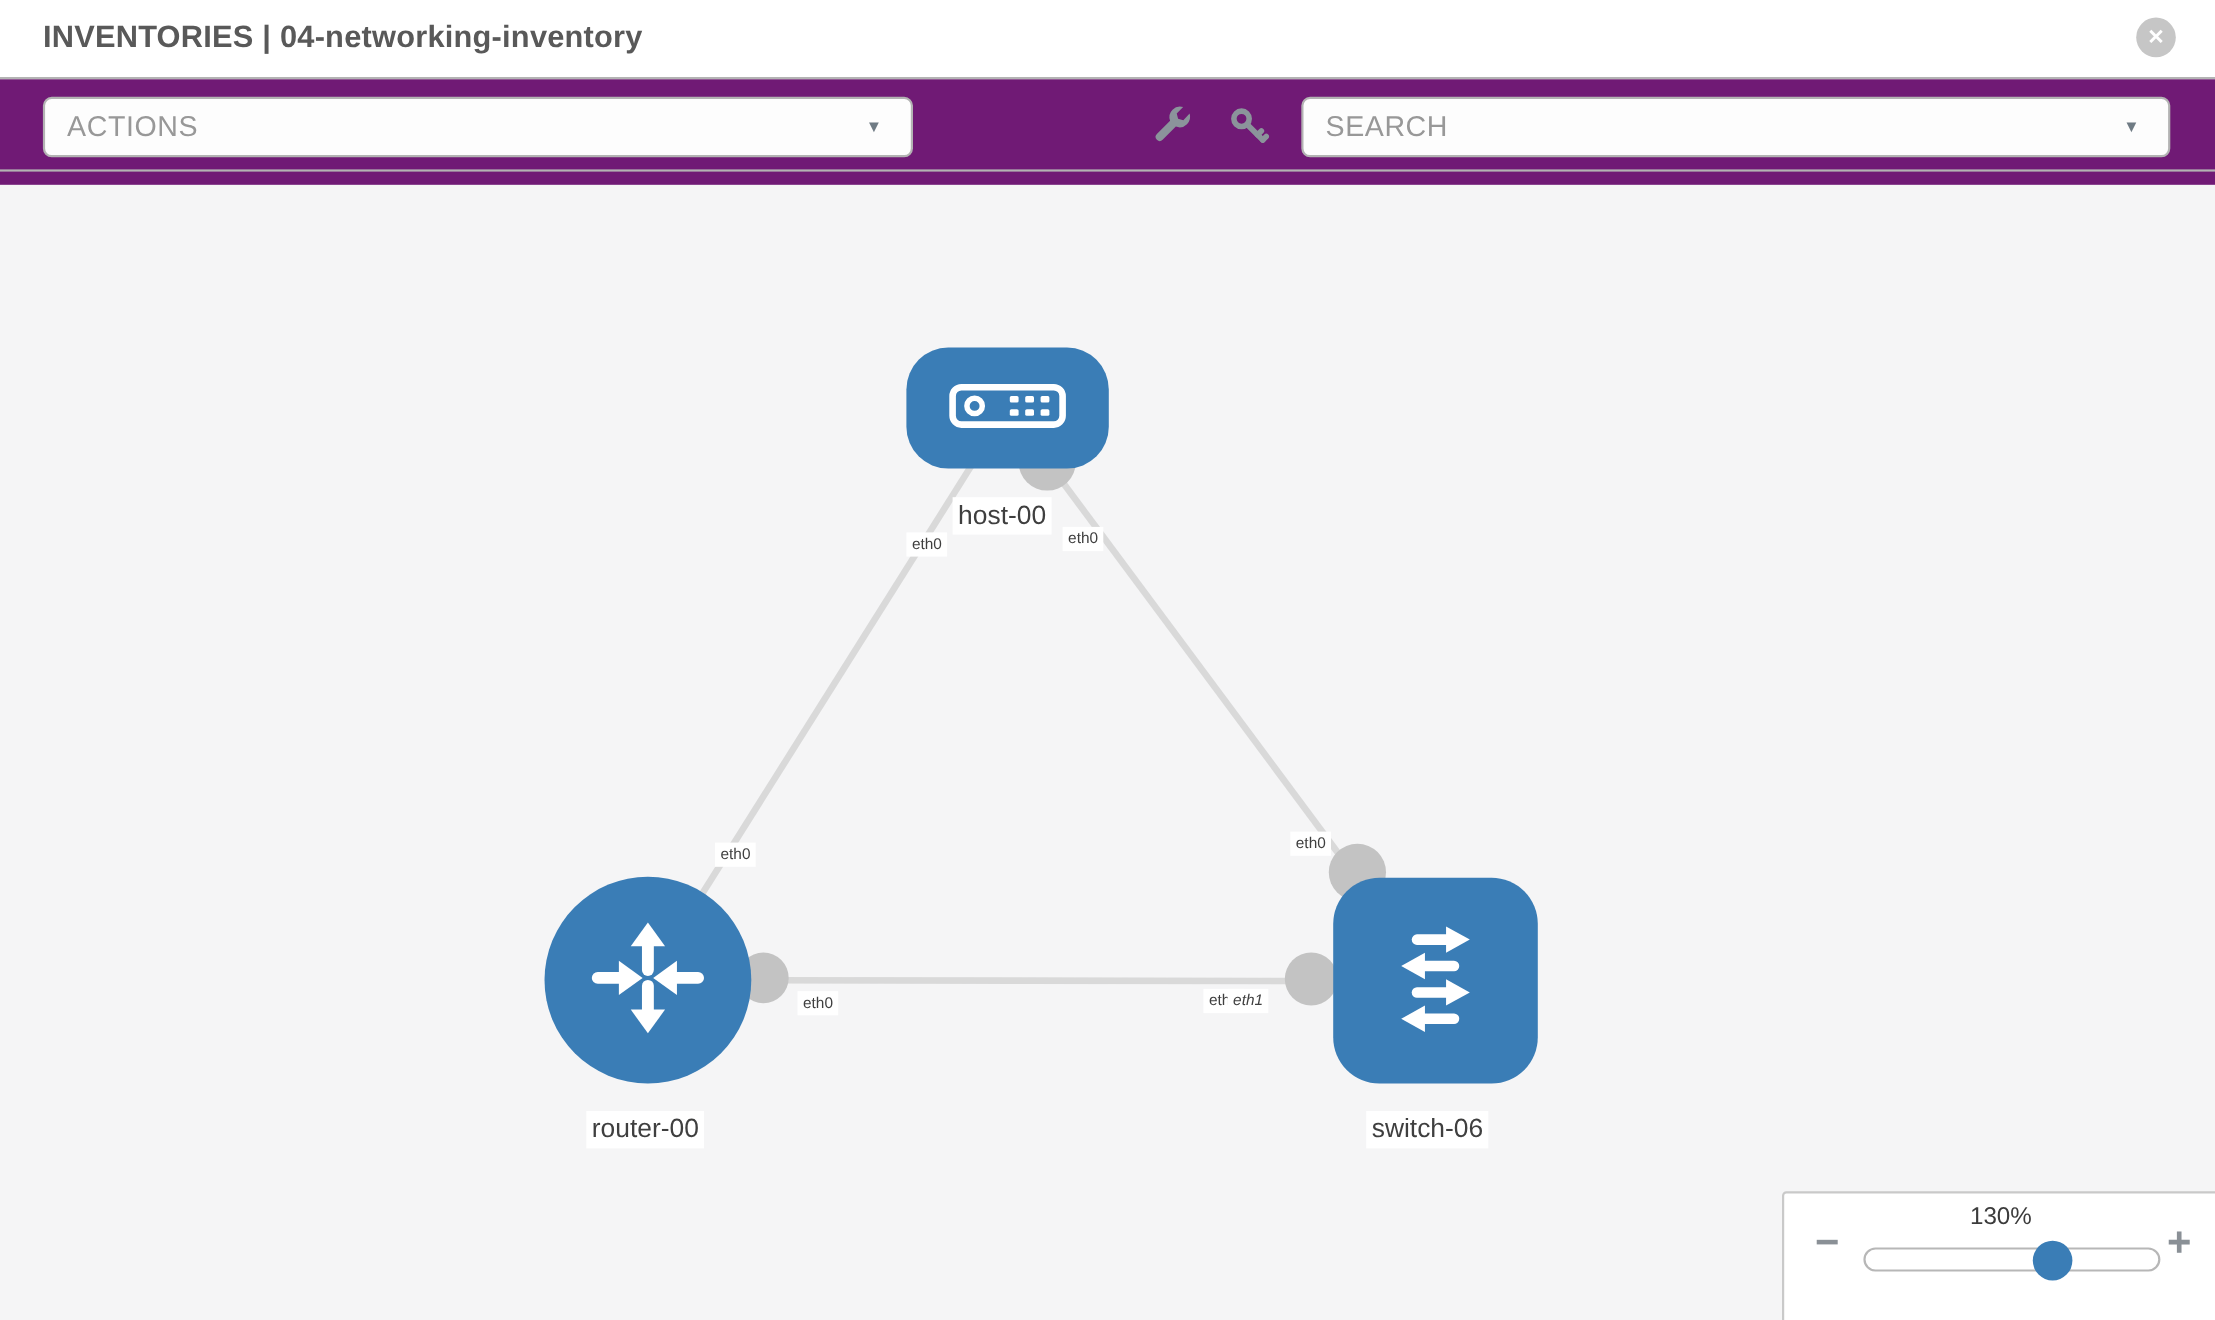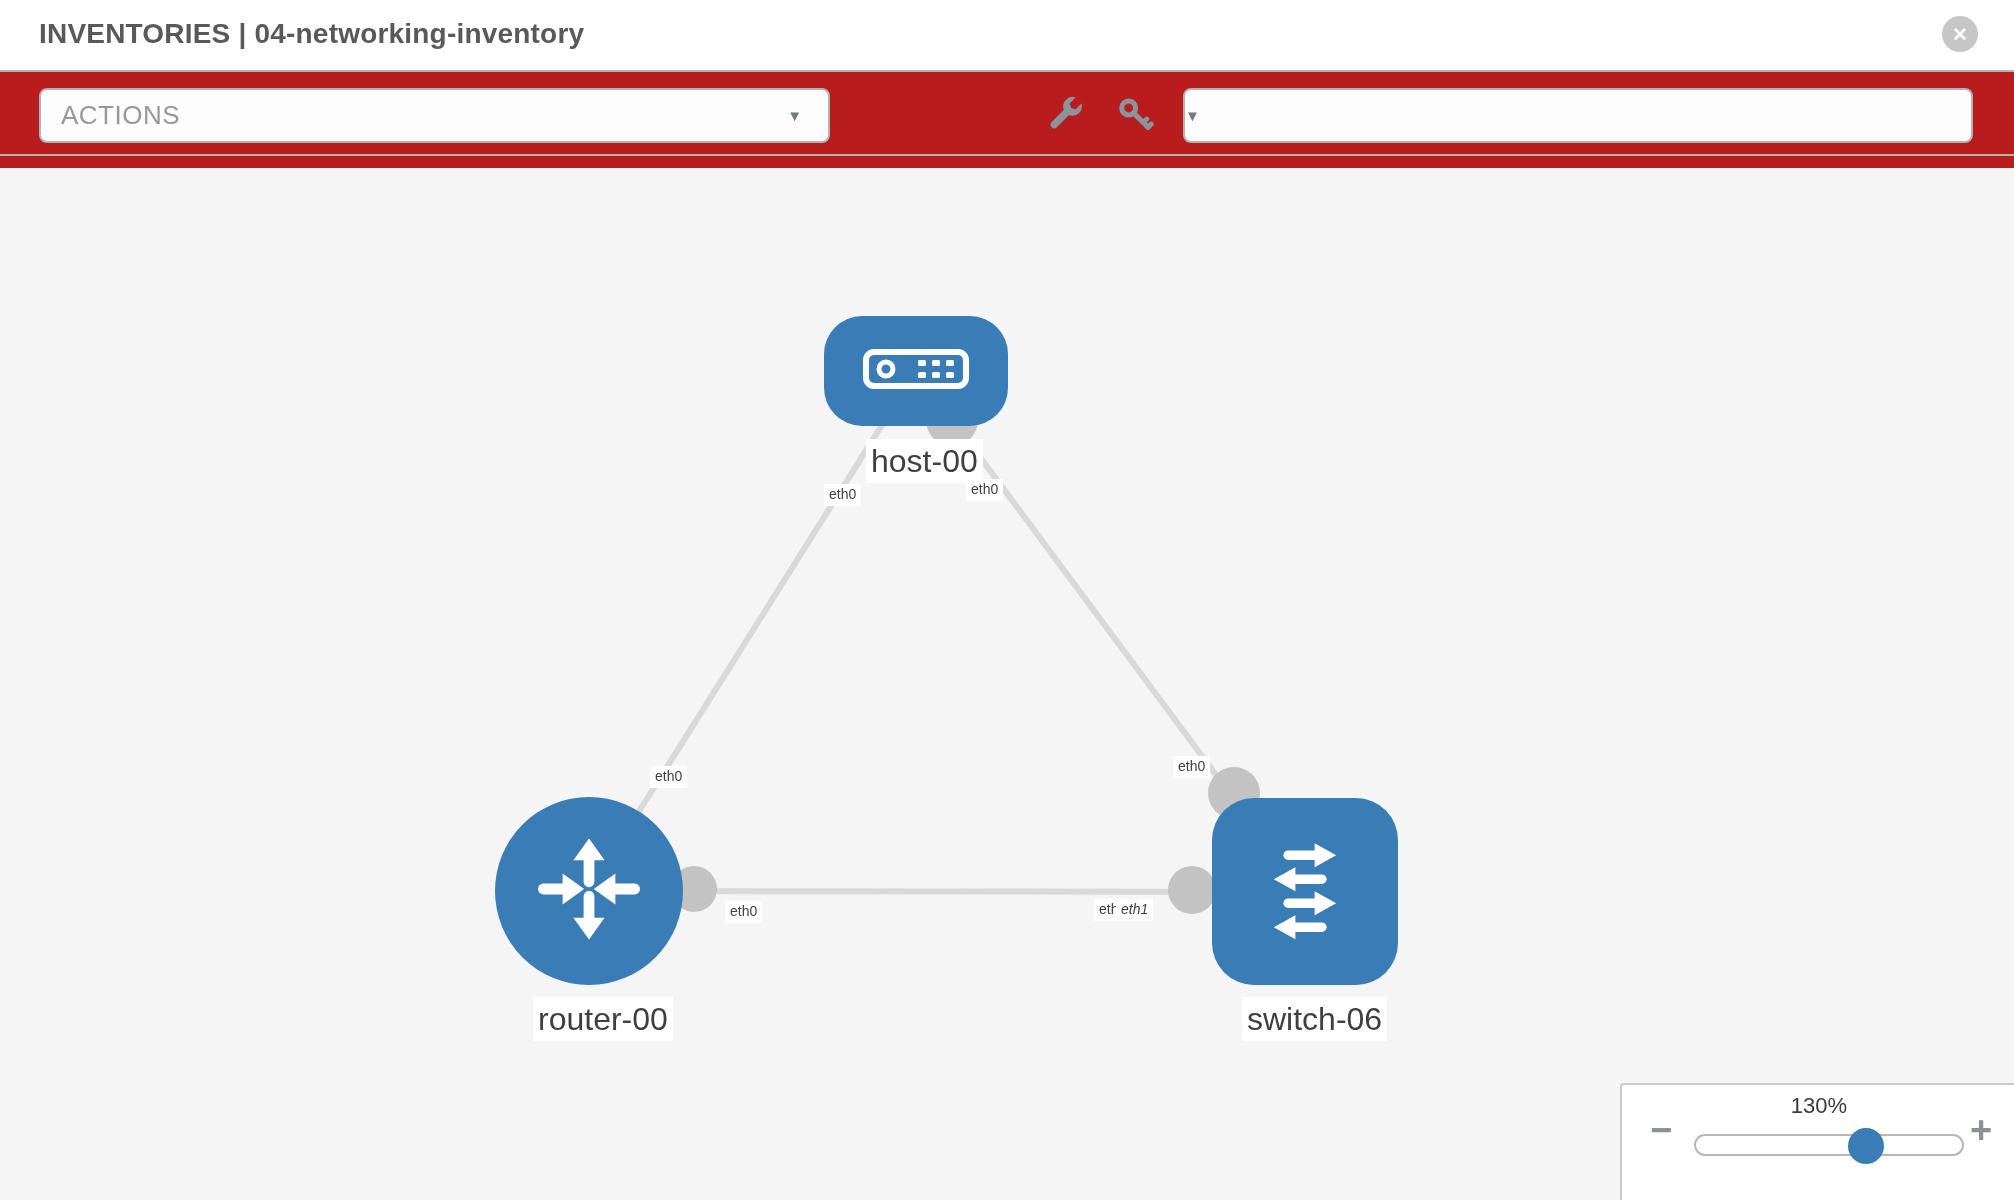--- a/index.html
+++ b/index.html
@@ -21,21 +21,21 @@
     display: flex; align-items: center; justify-content: center;
   }
   .close-btn span { color: #ffffff; font-size: 19px; font-weight: 700; line-height: 1; }
 
   .hr1 { position: absolute; left: 0; top: 70px; width: 2014px; height: 2px; background: #b3b3b3; z-index: 30; }
   .hr2 { position: absolute; left: 0; top: 154px; width: 2014px; height: 2px; background: #b3b3b3; z-index: 30; }
 
   
   .toolbar {
     position: absolute; left: 0; top: 72px; width: 2014px; height: 96px;
-    background: #b91c1c; z-index: 29;
+    background: #701a75; z-index: 29;
   }
   .combo {
     position: absolute; top: 16px; height: 55px;
     background: #fdfdfd; border: 2px solid #b3b3b3; border-radius: 8px;
     display: flex; align-items: center; cursor: pointer;
   }
   .combo-actions { left: 39px; width: 791px; }
   .combo-search { left: 1183px; width: 790px; }
   .combo .ph {
     margin-left: 20px; font-size: 26px; color: #989898; letter-spacing: 0.5px;
@@ -55,21 +55,21 @@
   .node { position: absolute; z-index: 5; background: #3a7db6; cursor: pointer;
           display: flex; align-items: center; justify-content: center; }
   .node-host   { left: 824px; top: 316px; width: 184px; height: 110px; border-radius: 38px; }
   .node-router { left: 495px; top: 797px; width: 188px; height: 188px; border-radius: 50%; }
   .node-switch { left: 1212px; top: 798px; width: 186px; height: 187px; border-radius: 42px; }
 
   .chip {
     position: absolute; z-index: 8; background: #ffffff; color: #3f3f3f;
     white-space: nowrap; line-height: 1.25; padding: 2px 5px;
   }
-  .chip-node { font-size: 32px; }
+  .chip-node { font-size: 24px; margin-top: 13px; }
   .chip-if { font-size: 14px; margin-top: 28px; }
 
   .lbl-host   { left: 866px;  top: 439px; }
   .lbl-router { left: 533px;  top: 997px; }
   .lbl-switch { left: 1242px; top: 997px; }
 
   .if-host-left    { left: 824px;  top: 456px; }
   .if-host-right   { left: 966px;  top: 451px; }
   .if-router-top   { left: 650px;  top: 738px; }
   .if-router-right { left: 725px;  top: 873px; }
@@ -184,20 +184,21 @@
   </div>
 </div>
 <div class="hr1"></div>
 
 <div class="toolbar">
   <div class="combo combo-actions">
     <span class="ph">ACTIONS</span>
     <span class="caret">▼</span>
   </div>
   <div class="combo combo-search">
+    <span class="ph">SEARCH</span>
     <span class="caret">▼</span>
   </div>
 </div>
 
 <div class="tool-icon tool-wrench">
   <svg width="38" height="38" viewBox="0 0 24 24">
     <path fill="#8b949b" d="M22.4 5.2a6.1 6.1 0 0 1-1.5 6.1 6.1 6.1 0 0 1-6.4 1.4l-7.6 7.6a2.33 2.33 0 0 1-3.3-3.3l7.6-7.6A6.1 6.1 0 0 1 12.6 3a6.1 6.1 0 0 1 6.1-1.5l-3.7 3.7.8 3 3 .8 3.6-3.8z"></path>
   </svg>
 </div>
 <div class="tool-icon tool-key">

